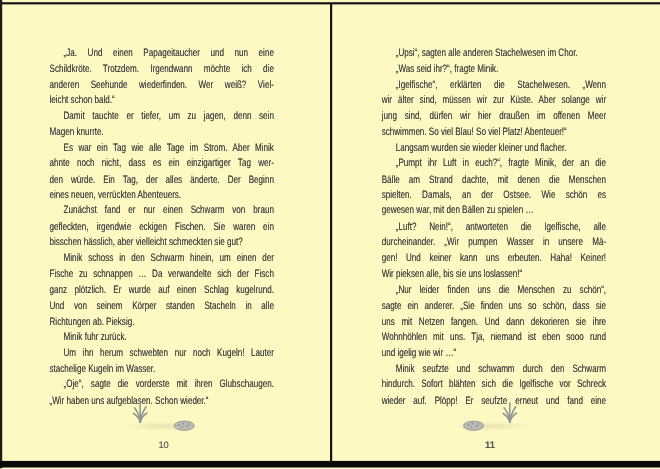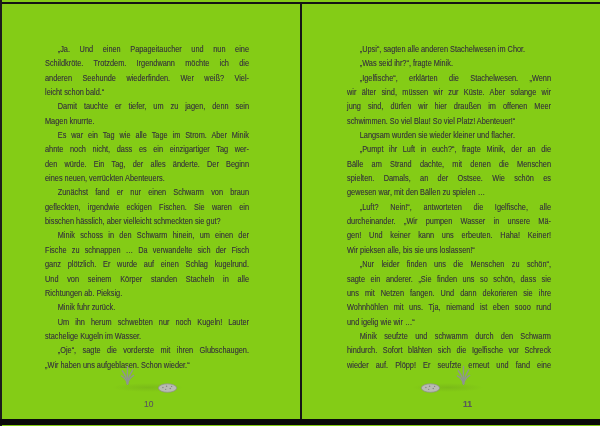--- a/index.html
+++ b/index.html
@@ -5,21 +5,21 @@
   html, body { margin: 0; padding: 0; }
   body {
     width: 600px; height: 426px;
     background: #ffffff;
     overflow: hidden;
     position: relative;
     font-family: "Liberation Sans", sans-serif;
   }
   .scan {
     position: absolute; inset: 0;
-    background: #84cc16;
+    background: #fef9c3;
   }
   
   .edge-top    { position: absolute; left: 0; top: 2px; width: 600px; height: 2px; background: #141414; }
   .edge-left   { position: absolute; left: 0; top: 0; width: 2px; height: 426px; background: #1c1c1c; }
   .edge-bottom { position: absolute; left: 0; top: 419px; width: 600px; height: 6px; background: #0a0a0a; }
   .spine       { position: absolute; left: 300px; top: 3px; width: 2px; height: 417px; background: #161616; }
 
   
   .page-text {
     position: absolute;
@@ -144,21 +144,21 @@
       <span class="icon" style="left:419px; top:379px;">
         <svg width="23" height="11" viewBox="0 0 24 12">
           <ellipse cx="12" cy="6.6" rx="10" ry="4.6" fill="#b9bbb4" stroke="#8e908a" stroke-width="0.8"></ellipse>
           <circle cx="7" cy="6" r="0.8" fill="#83857f"></circle>
           <circle cx="11" cy="4.6" r="0.8" fill="#83857f"></circle>
           <circle cx="15" cy="7" r="0.8" fill="#83857f"></circle>
           <circle cx="10" cy="8" r="0.7" fill="#83857f"></circle>
           <circle cx="16.5" cy="4.8" r="0.7" fill="#83857f"></circle>
         </svg>
       </span>
-      <span class="page-number" style="left:463px; top:371px;font-weight:bold;">11</span>
+      <span class="page-number" style="left:441px; top:371px;font-weight:bold;">11</span>
       <span class="icon" style="left:455px; top:364px;">
         <svg width="17" height="21" viewBox="0 0 18 22" fill="none" stroke="#8f968f" stroke-width="1.5" stroke-linecap="round">
           <path d="M9 21 C8.6 15 6.5 11 3.5 7"></path>
           <path d="M9 21 C9 13 8.8 8 9 2.5"></path>
           <path d="M9 21 C9.6 15 12 10 14.5 6"></path>
           <path d="M9 21 C8 16 5 14 2.5 12.5"></path>
           <path d="M9 21 C10 16 13 13.5 15.5 12"></path>
         </svg>
       </span>
     </div>

